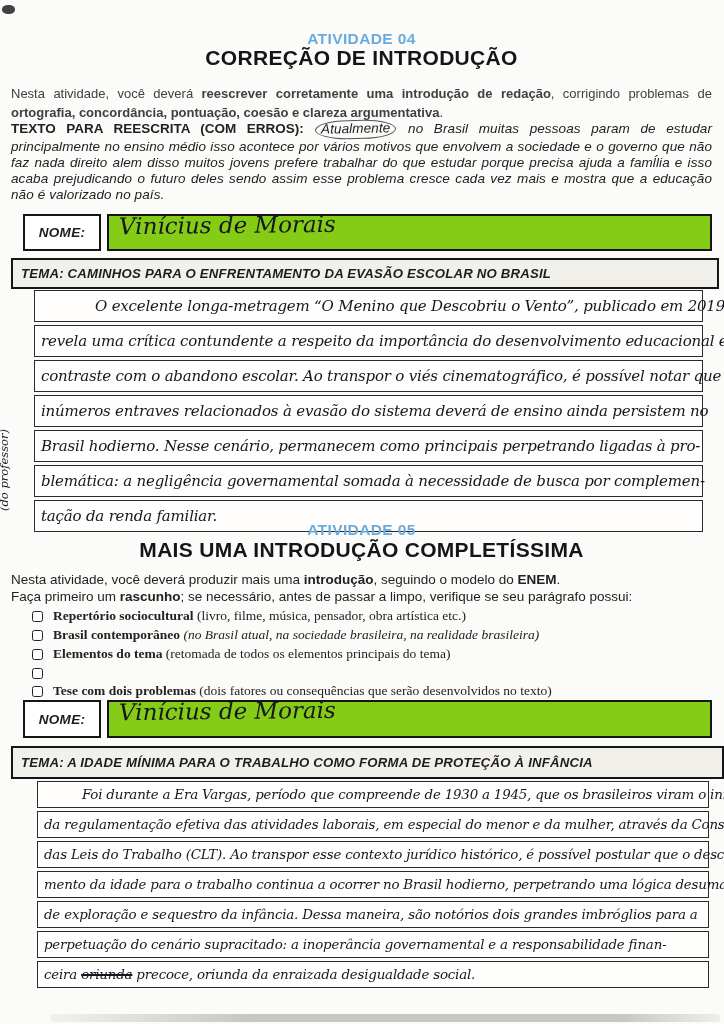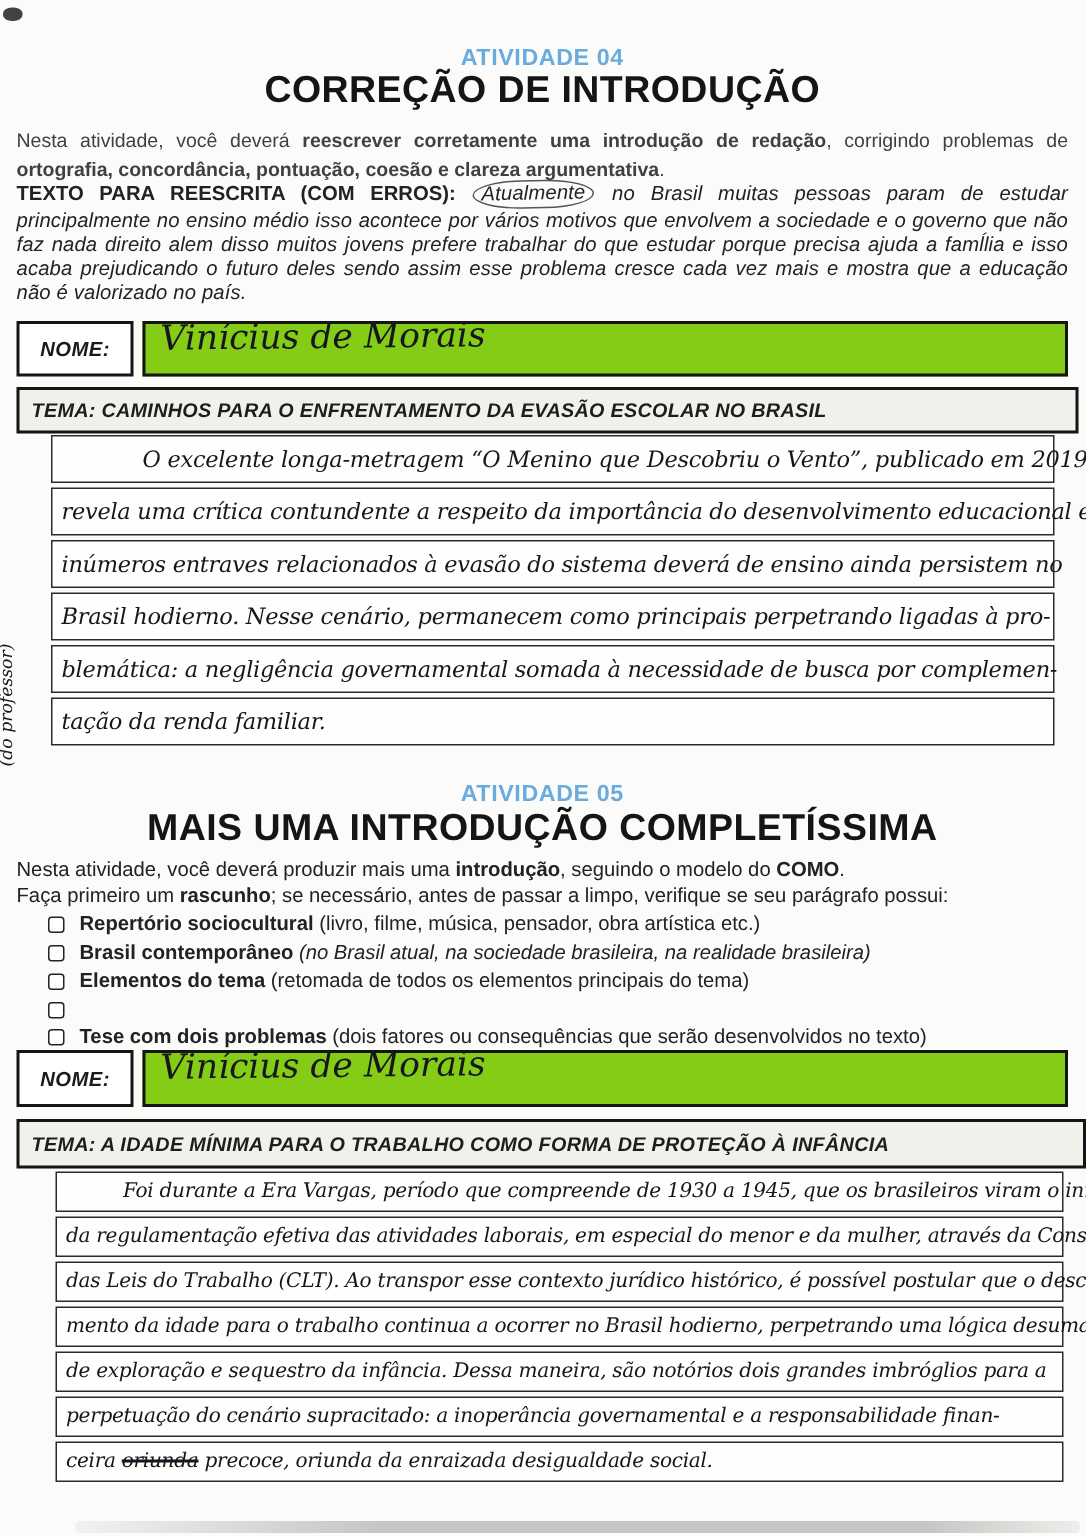--- a/index.html
+++ b/index.html
@@ -7,35 +7,35 @@
     width:724px;height:1024px;position:relative;overflow:hidden;
     background:#fbfbf9;color:#1b1b1b;
     font-family:"Liberation Sans", sans-serif;
   }
   .abs{position:absolute;left:11px;width:701px;}
   .center{text-align:center;}
   .b{font-weight:bold;}
   .i{font-style:italic;}
   
   .act-label{font-size:15.5px;font-weight:800;color:#6aabdd;letter-spacing:.4px;}
-  .act-title{font-size:25px;font-weight:800;color:#151515;letter-spacing:.3px;}
+  .act-title{font-size:21px;font-weight:800;color:#151515;letter-spacing:.3px;}
   
   .para{font-size:13px;line-height:19px;text-align:justify;color:#404040;}
   .para2{font-size:13.5px;line-height:16px;text-align:justify;color:#222;}
   .para2 .i{letter-spacing:.1px;}
   .circled{
     display:inline-block;border:1.6px solid #555;border-radius:50% / 62%;
     padding:0 5px 1px 5px;margin:0 1px;transform:rotate(-1deg);
   }
   
   .name-row{display:flex;gap:6px;}
   .nome-box{
     border:2.5px solid #151515;width:74px;flex:none;background:#fff;
     display:flex;align-items:center;justify-content:center;
-    font-weight:bold;font-style:italic;font-size:13.5px;letter-spacing:.3px;
+    font-weight:bold;font-style:italic;font-size:13.5px;letter-spacing:.3px;margin-left:12px;
   }
   .name-box{flex:1;border:2.5px solid #151515;background:#84cc16;position:relative;overflow:visible;}
   .name-hand{
     position:absolute;left:10px;top:-4px;
     font-family:"DejaVu Serif", serif;font-style:italic;
     font-size:23px;color:#16161e;white-space:nowrap;transform:rotate(-.6deg);
   }
   
   .tema{
     border:2.5px solid #151515;background:#f2f0eb;
@@ -58,21 +58,21 @@
   #area04 .w-row:first-child .hand{padding-left:60px;}
   #area05 .w-row:first-child .hand{padding-left:44px;}
   .hand s{text-decoration:line-through;text-decoration-thickness:2px;}
   
   .margin-note{
     position:absolute;left:-3px;top:366px;height:145px;
     font-family:"DejaVu Serif", serif;font-style:italic;font-size:11.5px;color:#16161e;
     writing-mode:vertical-rl;transform:rotate(180deg);white-space:nowrap;
   }
   
-  .check-item{display:flex;align-items:flex-start;margin-bottom:4.5px;}
+  .check-item{display:flex;align-items:flex-start;margin-bottom:4.5px;font-family:Liberation Serif, serif;}
   .checkbox{
     flex:none;width:9px;height:9px;border:1.7px solid #222;border-radius:2.5px;
     margin:2px 10px 0 2px;background:#fff;
   }
   .check-text{font-size:13.5px;line-height:14.5px;color:#222;}
   
   #lbl04{top:30px;}   #ttl04{top:46px;}
   #p1{top:84px;}      #p2{top:120px;}
   #name04{top:214px;height:37px;}
   #tema04{top:258px;height:27px;left:11px;width:696px;position:absolute;}
@@ -111,40 +111,43 @@
   <div id="tema04" class="tema" style="background: rgb(242, 240, 235);">TEMA: CAMINHOS PARA O ENFRENTAMENTO DA EVASÃO ESCOLAR NO BRASIL</div>
 
   <div id="area04" class="w-area">
       <div class="w-row">
         <span class="hand" style="color: rgb(22, 22, 30);"><span>O excelente longa-metragem “O Menino que Descobriu o Vento”, publicado em 2019,</span></span>
       </div>
       <div class="w-row">
         <span class="hand" style="color: rgb(22, 22, 30);"><span>revela uma crítica contundente a respeito da importância do desenvolvimento educacional em</span></span>
       </div>
       <div class="w-row">
+        <span class="hand" style="color: rgb(22, 22, 30);"><span>contraste com o abandono escolar. Ao transpor o viés cinematográfico, é possível notar que</span></span>
+      </div>
+      <div class="w-row">
         <span class="hand" style="color: rgb(22, 22, 30);"><span>inúmeros entraves relacionados à evasão do sistema deverá de ensino ainda persistem no</span></span>
       </div>
       <div class="w-row">
         <span class="hand" style="color: rgb(22, 22, 30);"><span>Brasil hodierno. Nesse cenário, permanecem como principais perpetrando ligadas à pro-</span></span>
       </div>
       <div class="w-row">
         <span class="hand" style="color: rgb(22, 22, 30);"><span>blemática: a negligência governamental somada à necessidade de busca por complemen-</span></span>
       </div>
       <div class="w-row">
         <span class="hand" style="color: rgb(22, 22, 30);"><span>tação da renda familiar.</span></span>
       </div>
     </div>
 
   <div class="margin-note" style="color: rgb(22, 22, 30);">(do professor)</div>
 
   <div id="lbl05" class="abs center act-label" style="color: rgb(106, 171, 221);">ATIVIDADE 05</div>
   <div id="ttl05" class="abs center act-title">MAIS UMA INTRODUÇÃO COMPLETÍSSIMA</div>
 
   <div id="p05" class="abs para2">
-    <div style="line-height:17px;"><span>Nesta atividade, você deverá produzir mais uma </span><span class="b">introdução</span><span>, seguindo o modelo do </span><span class="b">COMO</span><span>.</span></div>
+    <div style="line-height:17px;"><span>Nesta atividade, você deverá produzir mais uma </span><span class="b">introdução</span><span>, seguindo o modelo do </span><span class="b">ENEM</span><span>.</span></div>
     <div style="line-height:17px;"><span>Faça primeiro um </span><span class="b">rascunho</span><span>; se necessário, antes de passar a limpo, verifique se seu parágrafo possui:</span></div>
   </div>
 
   <div id="checks" class="abs">
       <div class="check-item">
         <span class="checkbox"></span>
         <span class="check-text"><span class="b">Repertório sociocultural</span><span> (livro, filme, música, pensador, obra artística etc.)</span></span>
       </div>
       <div class="check-item">
         <span class="checkbox"></span>

